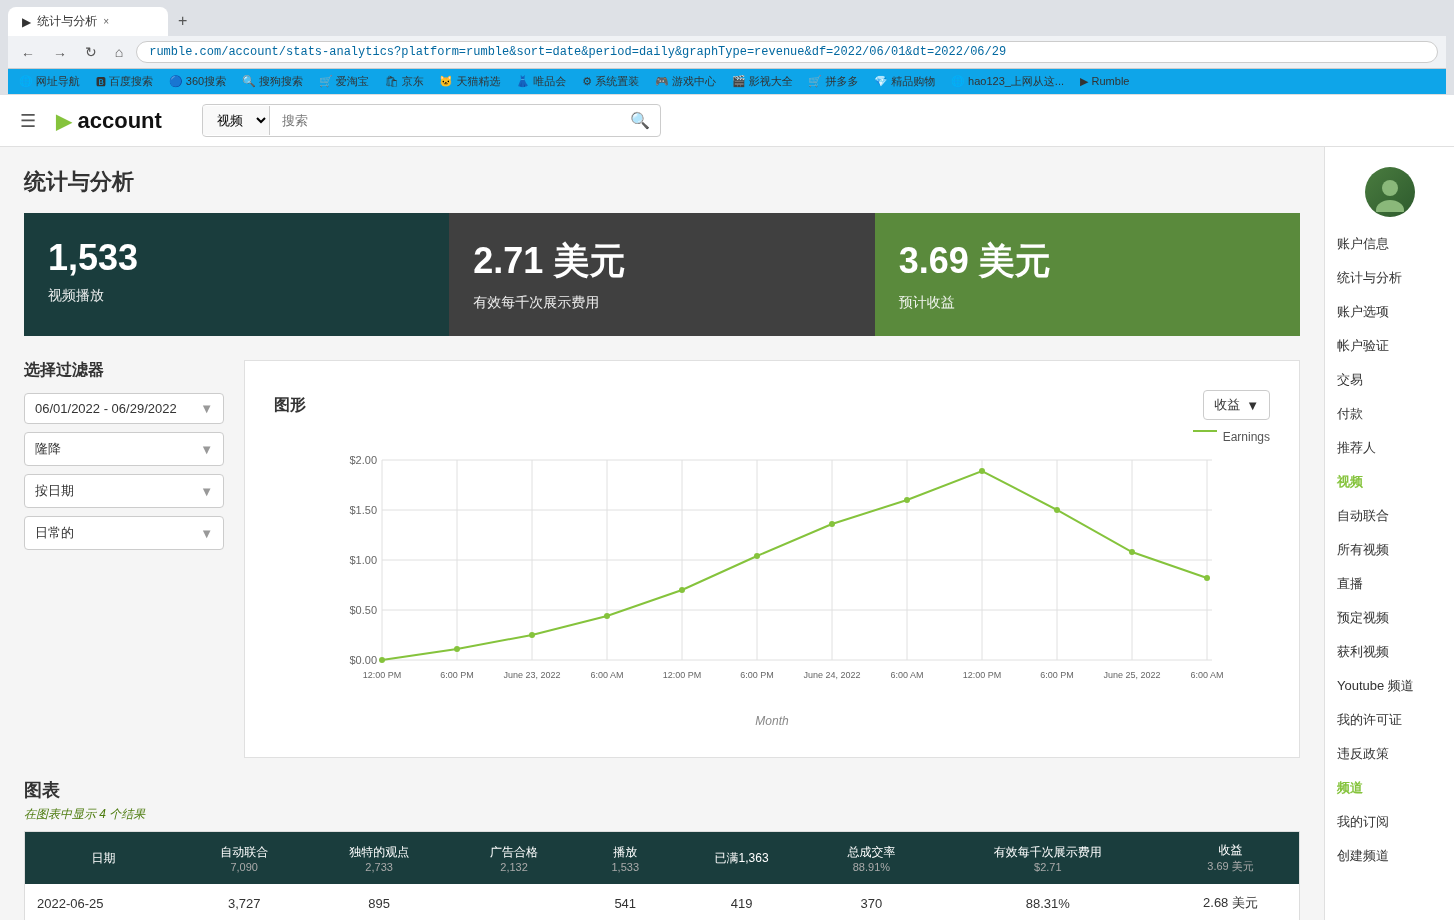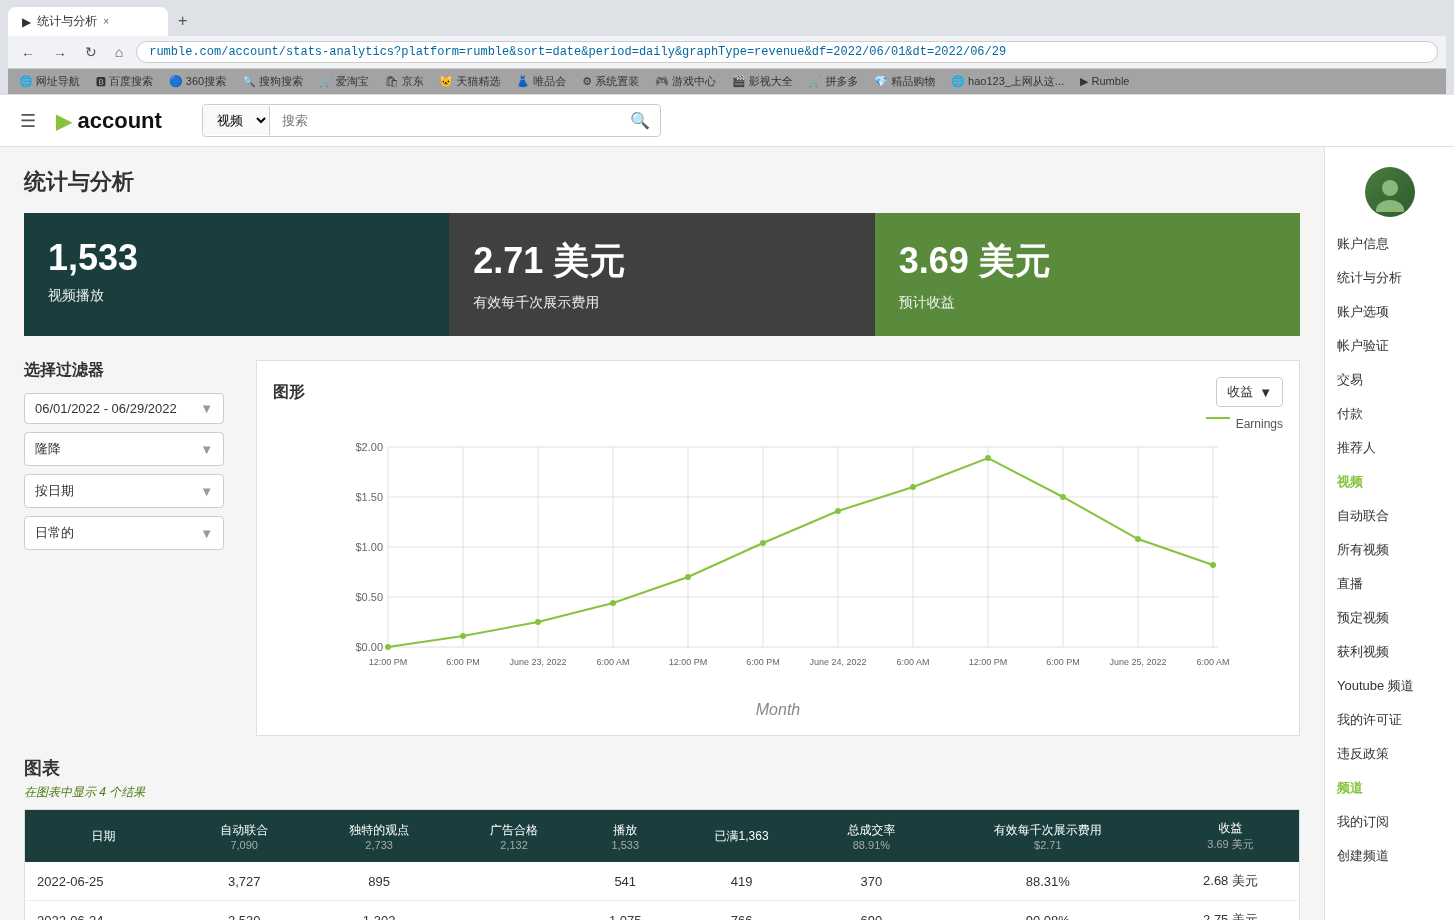--- a/index.html
+++ b/index.html
@@ -7,21 +7,21 @@
 
     
     .browser-chrome { background: #dee1e6; padding: 6px 8px 0; }
     .tab-bar { display: flex; align-items: flex-end; margin-bottom: 0; }
     .tab { background: white; border-radius: 8px 8px 0 0; padding: 6px 14px; font-size: 12px; display: flex; align-items: center; gap: 6px; min-width: 160px; }
     .tab .close { font-size: 10px; color: #666; cursor: pointer; }
     .tab-new { background: transparent; border: none; padding: 6px 10px; font-size: 16px; cursor: pointer; color: #555; }
     .address-bar { background: #f0f2f5; display: flex; align-items: center; padding: 5px 8px; gap: 8px; border-bottom: 1px solid #ccc; }
     .nav-btn { background: none; border: none; font-size: 14px; cursor: pointer; color: #555; padding: 2px 5px; }
     .url-box { flex: 1; background: white; border: 1px solid #ccc; border-radius: 14px; padding: 3px 12px; font-size: 12px; color: #0369a1; font-family: Liberation Mono, monospace; }
-    .bookmarks-bar { background: #a3a3a3; padding: 4px 8px; display: flex; gap: 10px; align-items: center; border-bottom: 1px solid #ddd; font-size: 11px; overflow: hidden; white-space: nowrap; }
+    .bookmarks-bar { background: #0ea5e9; padding: 4px 8px; display: flex; gap: 10px; align-items: center; border-bottom: 1px solid #ddd; font-size: 11px; overflow: hidden; white-space: nowrap; }
     .bookmark-item { color: #333; text-decoration: none; display: flex; align-items: center; gap: 3px; padding: 1px 3px; cursor: pointer; }
 
     
     .page-wrapper { display: flex; min-height: calc(920px - 120px); }
 
     
     .top-nav { background: white; border-bottom: 1px solid #e0e0e0; padding: 0 20px; display: flex; align-items: center; gap: 20px; height: 52px; }
     .hamburger { font-size: 18px; cursor: pointer; color: #555; }
     .logo { display: flex; align-items: center; gap: 6px; font-size: 22px; font-weight: bold; color: #111; text-decoration: none; }
     .logo-icon { color: #85c33c; font-size: 20px; }
@@ -45,36 +45,36 @@
     
     .stat-cards { display: flex; gap: 0; margin-bottom: 24px; }
     .stat-card { flex: 1; padding: 24px; color: white; }
     .stat-card.dark-teal { background: #1a3d3d; }
     .stat-card.dark-teal2 { background: #404040; }
     .stat-card.green { background: #5a8a3c; }
     .stat-value { font-size: 36px; font-weight: bold; margin-bottom: 8px; }
     .stat-label { font-size: 14px; opacity: 0.9; }
 
     
-    .filter-chart-row { display: flex; gap: 12px; margin-bottom: 20px; }
+    .filter-chart-row { display: flex; gap: 0; margin-bottom: 20px; }
     .filter-panel { width: 220px; flex-shrink: 0; padding-right: 20px; }
     .filter-title { font-size: 16px; font-weight: bold; margin-bottom: 12px; }
     .filter-select { width: 100%; border: 1px solid #ccc; border-radius: 4px; padding: 7px 10px; font-size: 13px; background: white; cursor: pointer; display: flex; align-items: center; justify-content: space-between; margin-bottom: 8px; }
     .filter-select .arrow { color: #999; }
 
-    .chart-panel { flex: 1; background: white; border: 1px solid #e0e0e0; padding: 16px; }
+    .chart-panel { flex: 1; background: white; border: 1px solid #e0e0e0; padding: 29px; }
     .chart-header { display: flex; align-items: center; justify-content: space-between; margin-bottom: 10px; }
     .chart-title { font-size: 16px; font-weight: bold; }
     .chart-type-select { border: 1px solid #ccc; border-radius: 4px; padding: 5px 10px; font-size: 13px; display: flex; align-items: center; gap: 6px; cursor: pointer; background: white; }
 
     
     .chart-svg-container { width: 100%; height: 260px; }
     .chart-legend { display: flex; gap: 6px; font-size: 12px; color: #555; justify-content: flex-end; margin-bottom: 6px; }
     .legend-line { width: 24px; height: 2px; background: #85c33c; }
-    .chart-xlabel { text-align: center; font-size: 16px; color: #888; margin-top: 4px; font-style: italic; }
+    .chart-xlabel { text-align: center; font-size: 12px; color: #888; margin-top: 4px; font-style: italic; }
 
     
     .table-section { margin-top: 20px; }
     .table-title { font-size: 18px; font-weight: bold; margin-bottom: 4px; }
     .table-subtitle { font-size: 12px; color: #4d7c0f; margin-bottom: 8px; font-style: italic; }
     .data-table { width: 100%; border-collapse: collapse; background: white; border: 1px solid #ddd; }
     .data-table th { background: #1a3d3d; color: white; padding: 10px 12px; text-align: center; font-size: 12px; font-weight: normal; }
     .data-table th .col-sub { font-size: 11px; color: #aaa; display: block; }
     .data-table td { padding: 10px 12px; text-align: center; border-bottom: 1px solid #eee; font-size: 13px; }
     .data-table td:first-child { text-align: left; }

